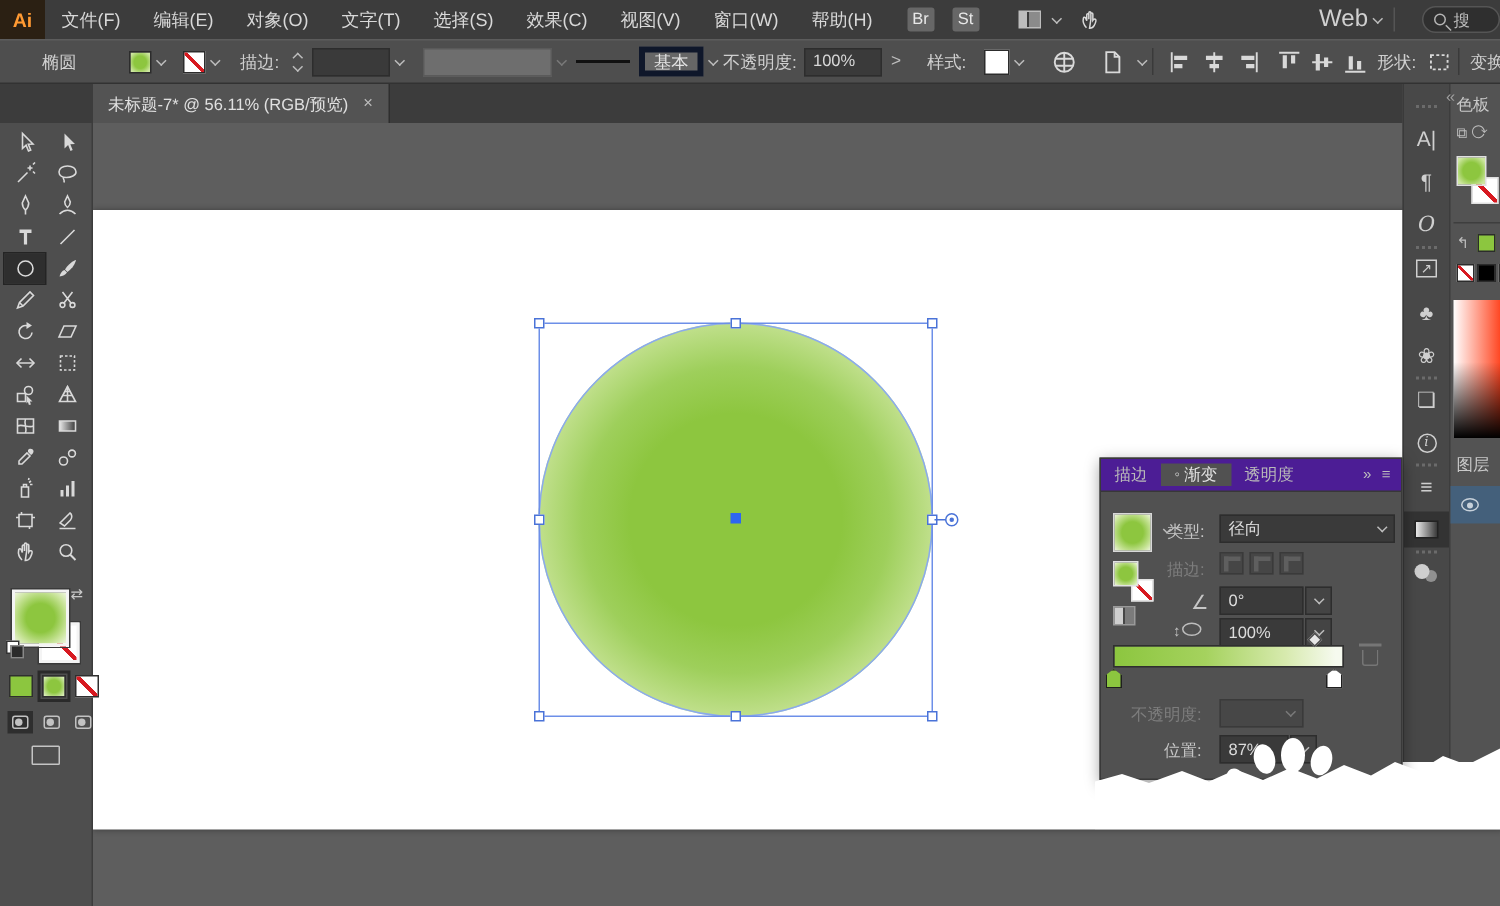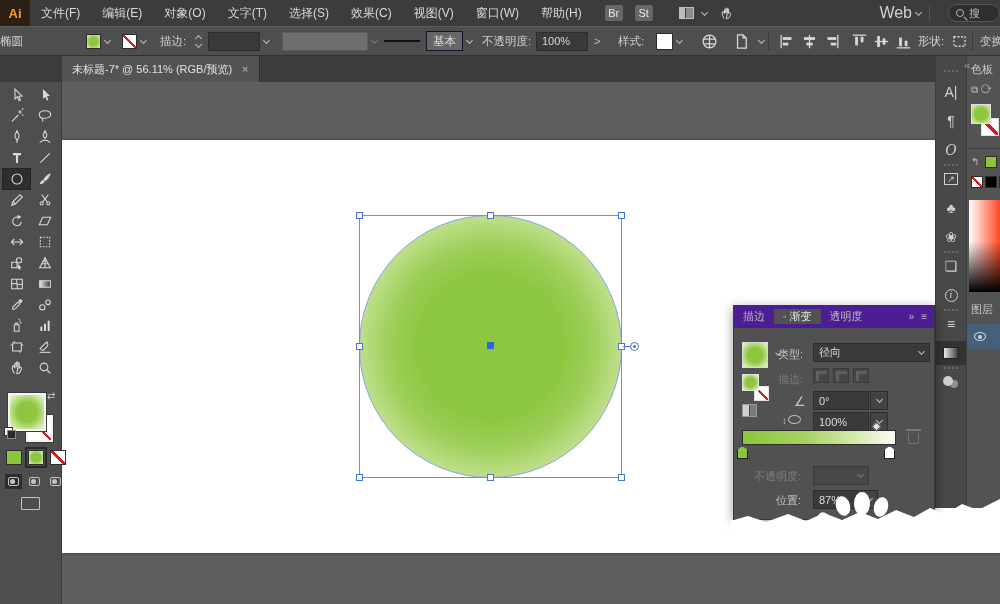--- a/index.html
+++ b/index.html
@@ -27,21 +27,21 @@
   .cb-label{color:#cfcfcf}
   .swatch{width:15px;height:15px;border:1px solid #2c2c2c;background:#fff;position:relative}
   .none-slash{position:absolute;inset:0;background:linear-gradient(45deg,transparent 43%,#d71920 43% 57%,transparent 57%)}
   .fld{height:19px;background:#3a3a3a;border:1px solid #2d2d2d;color:#d8d8d8;display:flex;align-items:center;padding:0 5px;font-size:11px}
   .fld.dis{background:#6e6e6e;border-color:#5a5a5a;color:#9a9a9a}
   .stepper{display:inline-flex;flex-direction:column;margin-right:3px}
   .stepper i{width:5px;height:5px;border-right:1.3px solid #bdbdbd;border-bottom:1.3px solid #bdbdbd;display:block}
   .stepper i.up{transform:rotate(-135deg);margin-bottom:1px}
   .stepper i.dn{transform:rotate(45deg)}
   .brushline{width:36px;height:2px;background:#111;margin-right:6px}
-  .chip{height:20px;background:#666;border:1px solid #0f172a;display:flex;align-items:center;padding:0 6px;color:#e3e3e3}
+  .chip{height:20px;background:#666;border:4px solid #0f172a;display:flex;align-items:center;padding:0 6px;color:#e3e3e3}
   .csep{position:absolute;top:5px;width:1px;height:18px;background:#3a3a3a}
   .alico{width:19px;height:19px;margin-right:4px}
   
   #tabbar{left:0;top:56px;width:935px;height:26px;background:#3c3c3c;z-index:18;display:flex}
   #doctab{margin-left:62px;height:26px;background:#535353;display:flex;align-items:center;padding:0 10px;font-size:11px;color:#e0e0e0;border-right:1px solid #2e2e2e}
   #doctab .close{margin-left:10px;color:#bdbdbd;font-size:11px}
   
   #toolbar{left:0;top:82px;width:62px;height:522px;background:#4e4e4e;border-right:1px solid #3c3c3c;z-index:15}
   #tools{position:absolute;left:3px;top:3px;display:grid;grid-template-columns:28px 28px;grid-auto-rows:21px}
   .tool{width:27px;height:20px;display:flex;align-items:center;justify-content:center}
@@ -164,21 +164,21 @@
       <span class="chev"></span>
     </span>
   <span class="vsep"></span>
   <span id="searchbox">
       <span class="zoomglass"></span>
       <span style="font-size:11px;color:#bdbdbd">搜</span>
     </span>
 </div>
 
 <div id="ctrlbar" class="abs">
-  <div class="cb" style="left:0">
+  <div class="cb" style="left:28px">
       <span class="cb-label">椭圆</span>
     </div>
   <div class="cb" style="left:86px">
     <span class="swatch" style="background:radial-gradient(circle,#8dc63f 0 45%,#cde6a0 85%)"></span>
       <span class="chev"></span>
   </div>
   <div class="cb" style="left:122px">
     <span class="swatch">
         <span class="none-slash"></span>
       </span>

